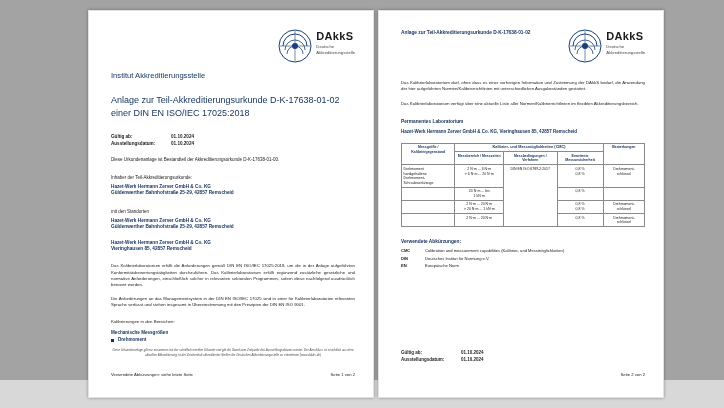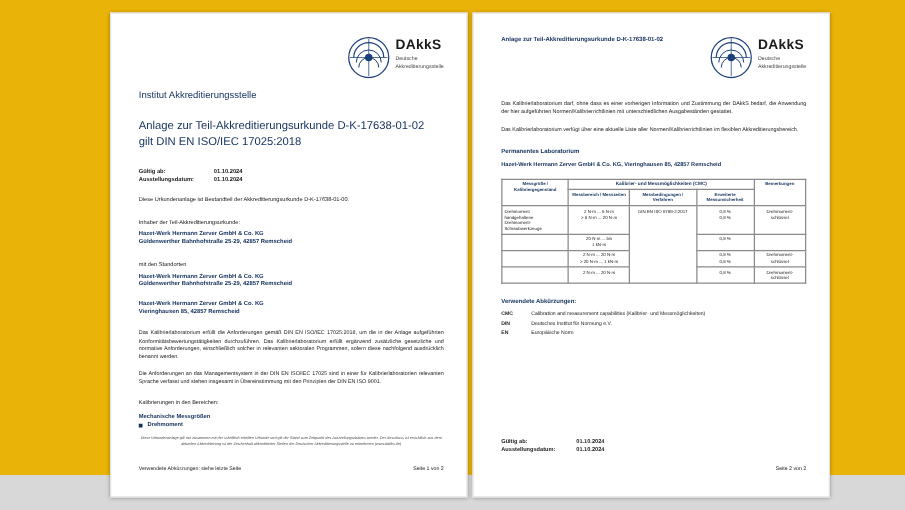--- a/index.html
+++ b/index.html
@@ -8,21 +8,21 @@
     background: #d8d8d8;
     width: 724px;
     height: 408px;
     overflow: hidden;
     font-family: "Liberation Sans", sans-serif;
   }
   .stage {
     position: relative;
     width: 724px;
     height: 380px;
-    background: #eab308;
+    background: #a3a3a3;
   }
   .page {
     position: absolute;
     top: 10px;
     width: 286px;
     height: 388px;
     background: #ffffff;
     box-shadow: 0 0 3px rgba(0,0,0,0.35);
     border: 1px solid #e3e3e3;
     box-sizing: border-box;
@@ -290,21 +290,21 @@
           <div class="logo-sub">Akkreditierungsstelle</div>
         </div>
       </div>
 
       <div style="height:42px"></div>
 
       <div class="h-main">Institut Akkreditierungsstelle</div>
 
       <div class="title-block">
         <div class="t-line1">Anlage zur Teil-Akkreditierungsurkunde D-K-17638-01-02</div>
-        <div class="t-line2">gilt DIN EN ISO/IEC 17025:2018</div>
+        <div class="t-line2">einer DIN EN ISO/IEC 17025:2018</div>
       </div>
 
       <div class="meta">
         <div class="row">
           <span class="k">Gültig ab:</span>
           <span class="v">01.10.2024</span>
         </div>
         <div class="row">
           <span class="k">Ausstellungsdatum:</span>
           <span class="v">01.10.2024</span>

